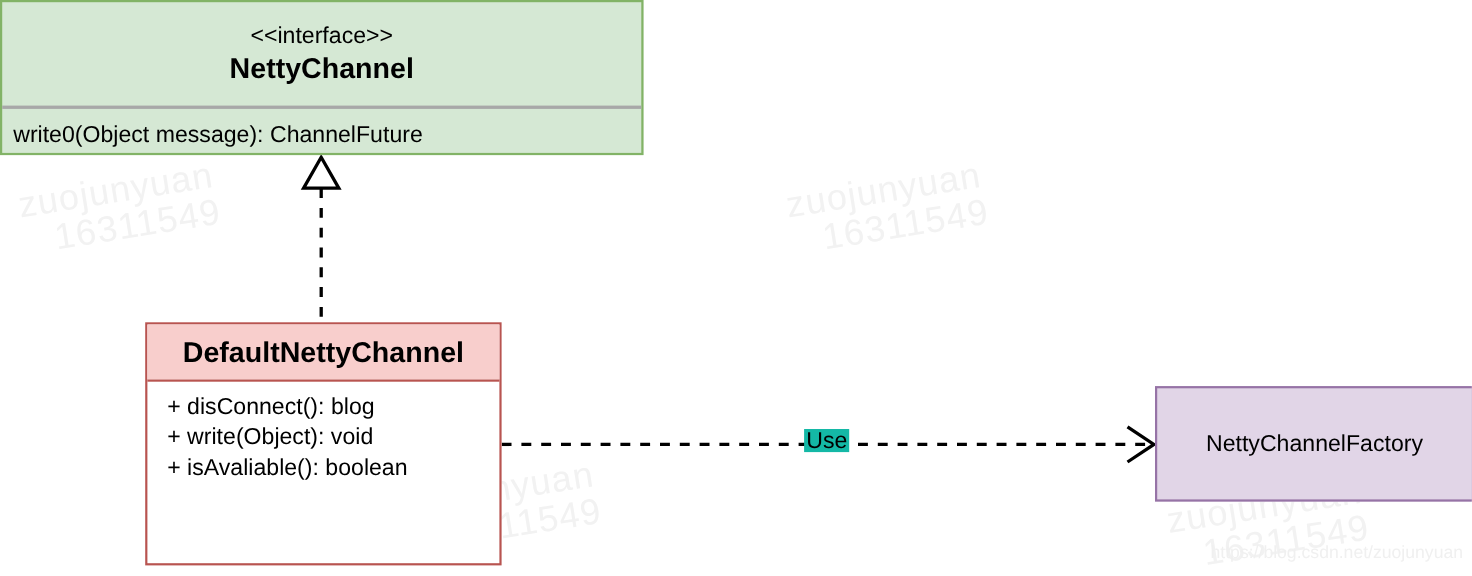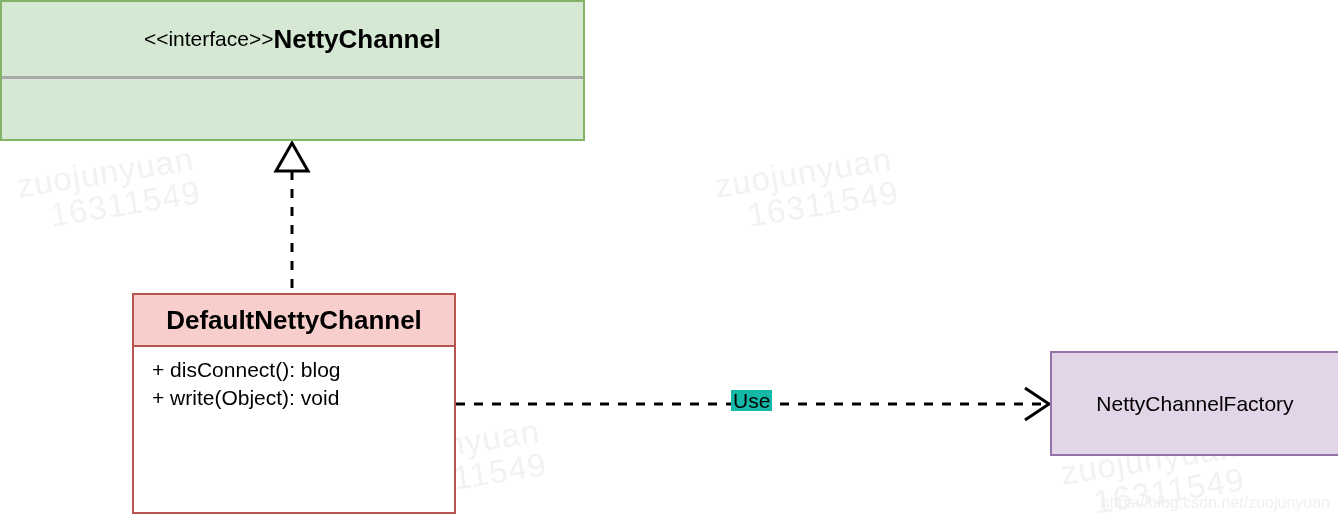--- a/index.html
+++ b/index.html
@@ -66,24 +66,24 @@
   
   #interface-netty-channel {
     left: 0px;
     top: 0px;
     width: 585px;
     height: 141px;
     background: #d5e8d4;
     border-color: #82b366;
   }
   #interface-netty-channel .compartment-header {
-    height: 74px;
+    height: 94px;
     box-sizing: border-box;
     display: flex;
-    flex-direction: row;
+    flex-direction: column;
     align-items: center;
     justify-content: center;
     line-height: 1.24;
   }
   .stereotype {
     font-size: 21px;
     font-weight: normal;
   }
   .class-title {
     font-size: 26px;
@@ -199,30 +199,34 @@
   </svg>
 
   <div id="use-label">Use</div>
 
   <div class="uml-box" id="interface-netty-channel">
     <div class="compartment-header">
       <div class="stereotype">&lt;&lt;interface&gt;&gt;</div>
       <div class="class-title">NettyChannel</div>
     </div>
     <div class="divider-gray"></div>
+    <div class="compartment-body">
+      <div class="method-line">write0(Object message): ChannelFuture</div>
+    </div>
   </div>
 
   <div class="uml-box" id="class-default-netty-channel">
     <div class="compartment-header">
       <div class="class-title">DefaultNettyChannel</div>
     </div>
     <div class="divider-class"></div>
     <div class="compartment-body">
       <div class="method-line">+ disConnect(): blog</div>
       <div class="method-line">+ write(Object): void</div>
+      <div class="method-line">+ isAvaliable(): boolean</div>
     </div>
   </div>
 
   <div class="uml-box" id="class-netty-channel-factory">
     <span>NettyChannelFactory</span>
   </div>
 
 </div>
 
 </body></html>

